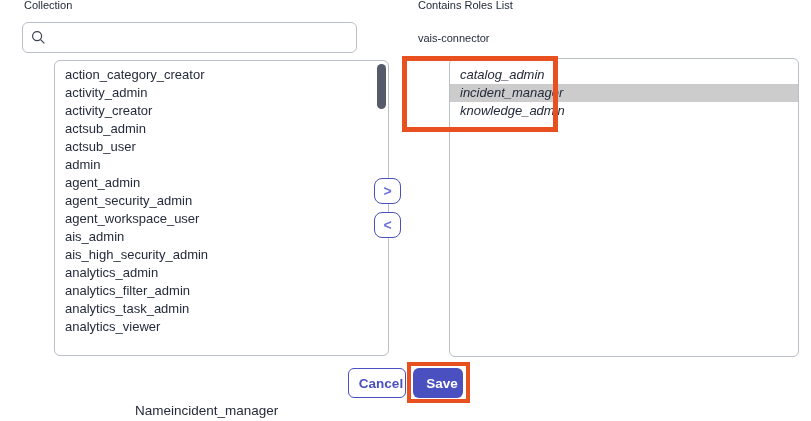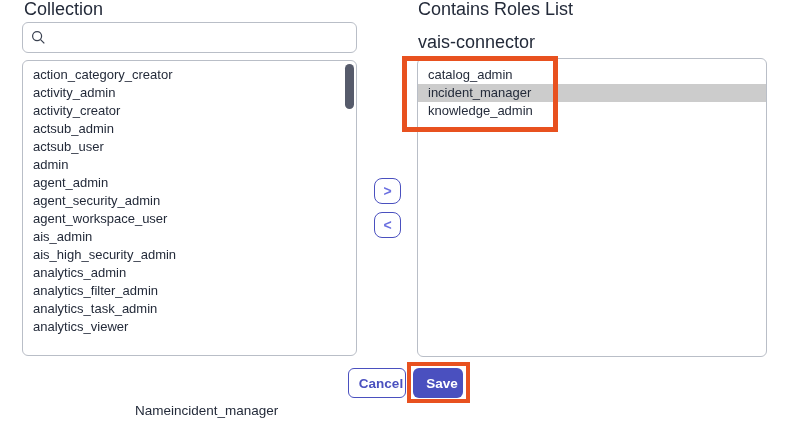--- a/index.html
+++ b/index.html
@@ -2,43 +2,43 @@
 <html style="--accent: #4a50bf; --accent-light: #6a6fe0; --annotation: #e8511f; --selected-row: #cccccc; --scrollbar-thumb: #565b6b; --text: #242b3a; --border: #b9bec7;"><head>
 <meta charset="utf-8">
 <style>
   * { margin:0; padding:0; box-sizing:border-box; }
   html,body { background:#ffffff; }
   .canvas {
     position:relative; width:811px; height:421px; background:#fff;
     font-family:"Liberation Sans", sans-serif;
     color:var(--text, #242b3a); overflow:hidden;
   }
-  .panel-label { position:absolute; font-size:18px; color:var(--text,#242b3a); }
+  .panel-label { position:absolute; font-size:11px; color:var(--text,#242b3a); }
   .lbl-collection { left:24px; top:-1px; }
   .lbl-roles-header { left:418px; top:-1px; }
   .lbl-group { left:418px; top:32px; }
 
   .search-box {
     position:absolute; left:22px; top:22px; width:335px; height:31px;
     border:1px solid var(--border,#b9bec7); border-radius:6px; background:#fff;
     display:flex; align-items:center; padding:0 8px; gap:6px;
   }
   .search-box input {
     border:none; outline:none; flex:1; font-family:"Liberation Sans",sans-serif;
     font-size:13px; color:var(--text,#242b3a); background:transparent;
   }
 
   .listbox {
     position:absolute; background:#fff; overflow:hidden;
-    border:1px solid var(--border,#b9bec7); border-radius:6px;
+    border:1px solid var(--border,#b9bec7); border-radius:6px;margin-left:32px;
   }
   .left-list  { left:22px;  top:60px; width:335px; height:296px; }
   .right-list { left:417px; top:58px; width:350px; height:299px; }
   .list-items { padding-top:5px; }
-  .right-list .list-items { padding-top:7px; }
+  .right-list .list-items { padding-top:7px;font-style:italic; }
   .list-item {
     height:18px; line-height:18px; padding-left:10px;
     font-size:13px; white-space:nowrap; cursor:default;
   }
   .list-item.selected { background:var(--selected-row,#cccccc); }
 
   .scroll-thumb {
     position:absolute; top:3px; right:2px; width:9px; height:45px;
     background:var(--scrollbar-thumb,#565b6b); border-radius:5px;
   }

